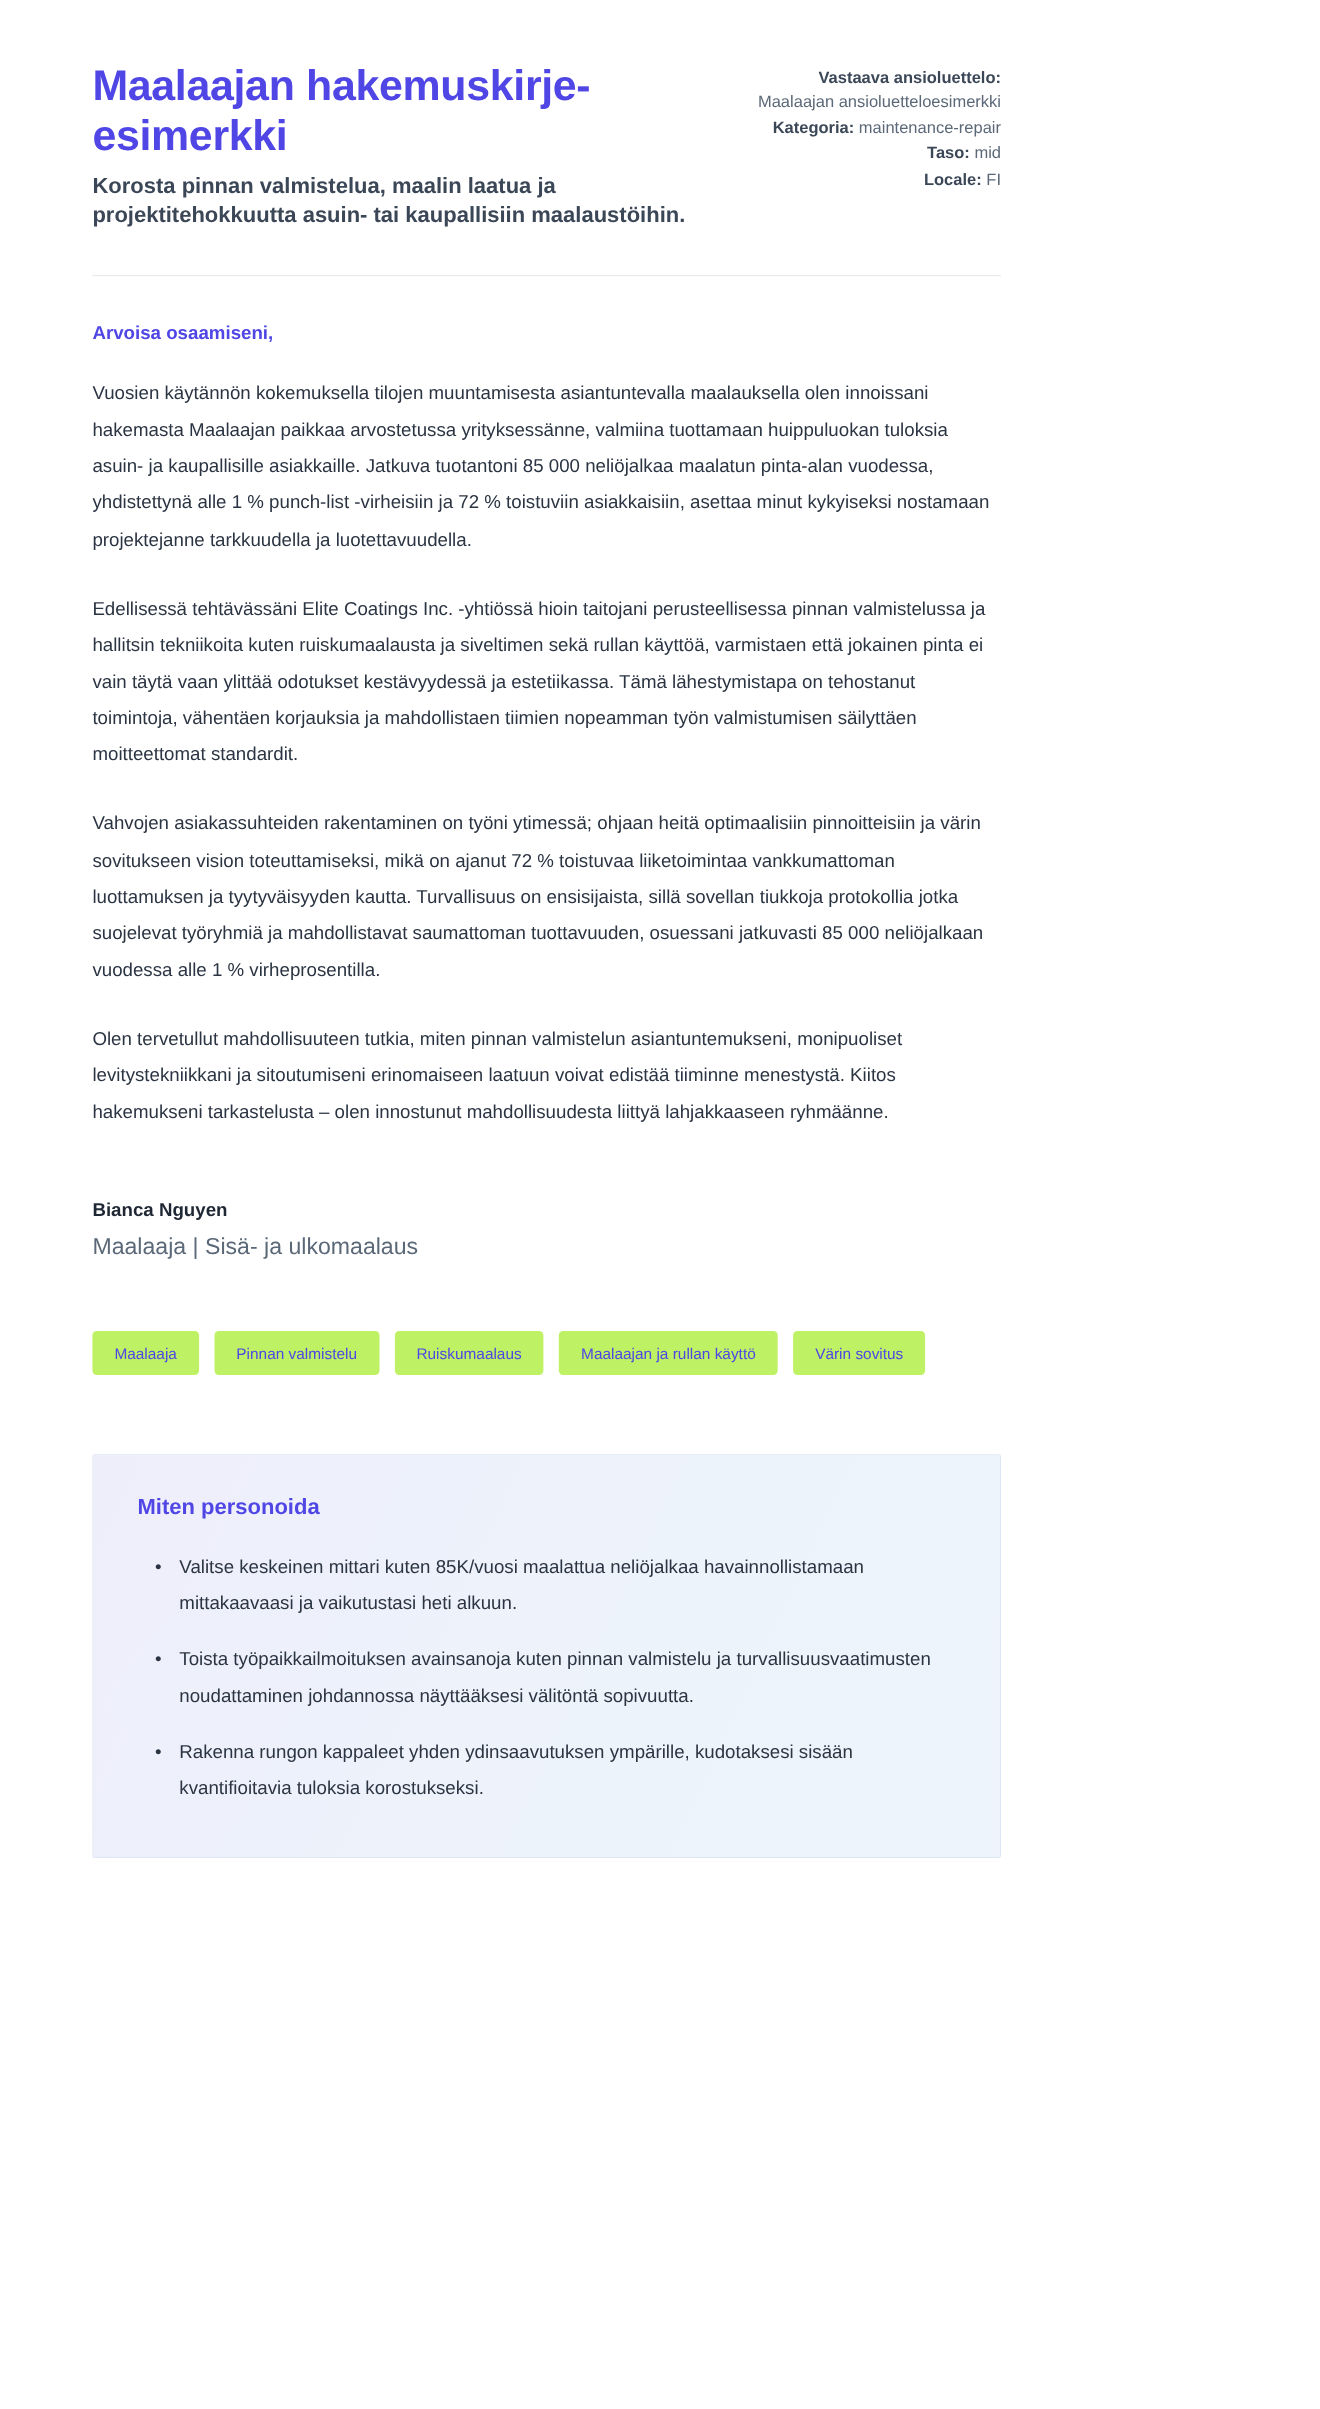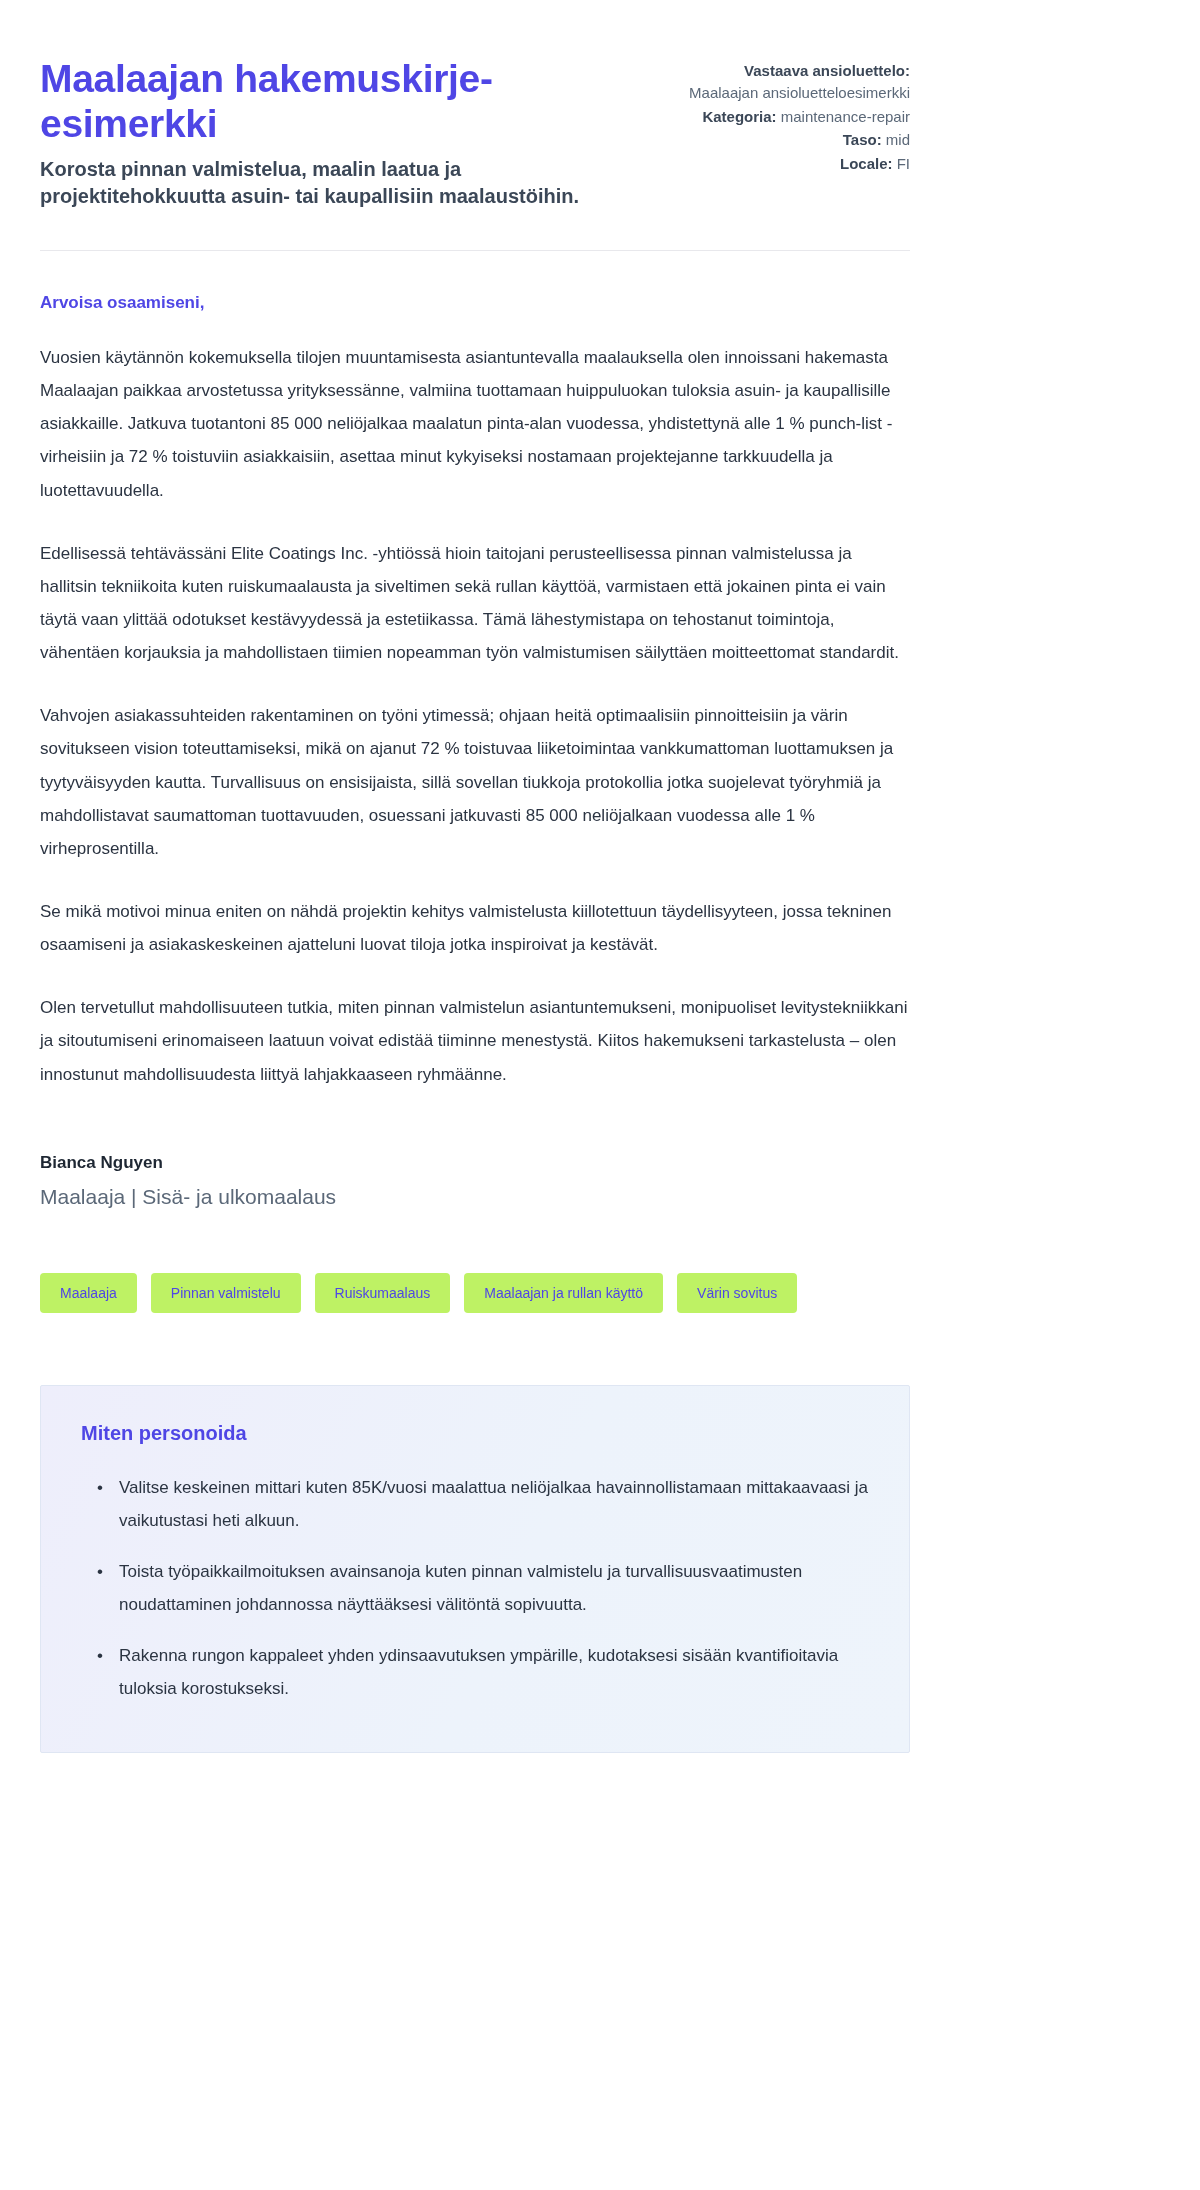--- a/index.html
+++ b/index.html
@@ -11,21 +11,21 @@
     width: 1200px;
     min-height: 2190px;
     font-family: "Liberation Sans", sans-serif;
     color: #2f3b4a;
     -webkit-font-smoothing: antialiased;
   }
 
   .page {
     width: 980px;
     box-sizing: border-box;
-    padding: 56px 70px 0 40px;
+    padding: 56px 70px 0 84px;
   }
 
   
   .doc-header {
     display: flex;
     align-items: flex-start;
     justify-content: space-between;
     gap: 40px;
   }
   .header-left {
@@ -194,21 +194,20 @@
     </aside>
   </header>
 
   <hr class="divider">
 
   <section class="letter">
     <p class="salutation">Arvoisa osaamiseni,</p>
     <p class="para">Vuosien käytännön kokemuksella tilojen muuntamisesta asiantuntevalla maalauksella olen innoissani hakemasta Maalaajan paikkaa arvostetussa yrityksessänne, valmiina tuottamaan huippuluokan tuloksia asuin- ja kaupallisille asiakkaille. Jatkuva tuotantoni 85 000 neliöjalkaa maalatun pinta-alan vuodessa, yhdistettynä alle 1 % punch-list -virheisiin ja 72 % toistuviin asiakkaisiin, asettaa minut kykyiseksi nostamaan projektejanne tarkkuudella ja luotettavuudella.</p>
     <p class="para">Edellisessä tehtävässäni Elite Coatings Inc. -yhtiössä hioin taitojani perusteellisessa pinnan valmistelussa ja hallitsin tekniikoita kuten ruiskumaalausta ja siveltimen sekä rullan käyttöä, varmistaen että jokainen pinta ei vain täytä vaan ylittää odotukset kestävyydessä ja estetiikassa. Tämä lähestymistapa on tehostanut toimintoja, vähentäen korjauksia ja mahdollistaen tiimien nopeamman työn valmistumisen säilyttäen moitteettomat standardit.</p>
     <p class="para">Vahvojen asiakassuhteiden rakentaminen on työni ytimessä; ohjaan heitä optimaalisiin pinnoitteisiin ja värin sovitukseen vision toteuttamiseksi, mikä on ajanut 72 % toistuvaa liiketoimintaa vankkumattoman luottamuksen ja tyytyväisyyden kautta. Turvallisuus on ensisijaista, sillä sovellan tiukkoja protokollia jotka suojelevat työryhmiä ja mahdollistavat saumattoman tuottavuuden, osuessani jatkuvasti 85 000 neliöjalkaan vuodessa alle 1 % virheprosentilla.</p>
-    <p class="para">Se mikä motivoi minua eniten on nähdä projektin kehitys valmistelusta kiillotettuun täydellisyyteen, jossa tekninen osaamiseni ja asiakaskeskeinen ajatteluni luovat tiloja jotka inspiroivat ja kestävät.</p>
     <p class="para">Olen tervetullut mahdollisuuteen tutkia, miten pinnan valmistelun asiantuntemukseni, monipuoliset levitystekniikkani ja sitoutumiseni erinomaiseen laatuun voivat edistää tiiminne menestystä. Kiitos hakemukseni tarkastelusta – olen innostunut mahdollisuudesta liittyä lahjakkaaseen ryhmäänne.</p>
   </section>
 
   <section class="signature">
     <p class="sig-name">Bianca Nguyen</p>
     <p class="sig-role">Maalaaja | Sisä- ja ulkomaalaus</p>
   </section>
 
   <section class="tags">
     <span class="tag">Maalaaja</span>

